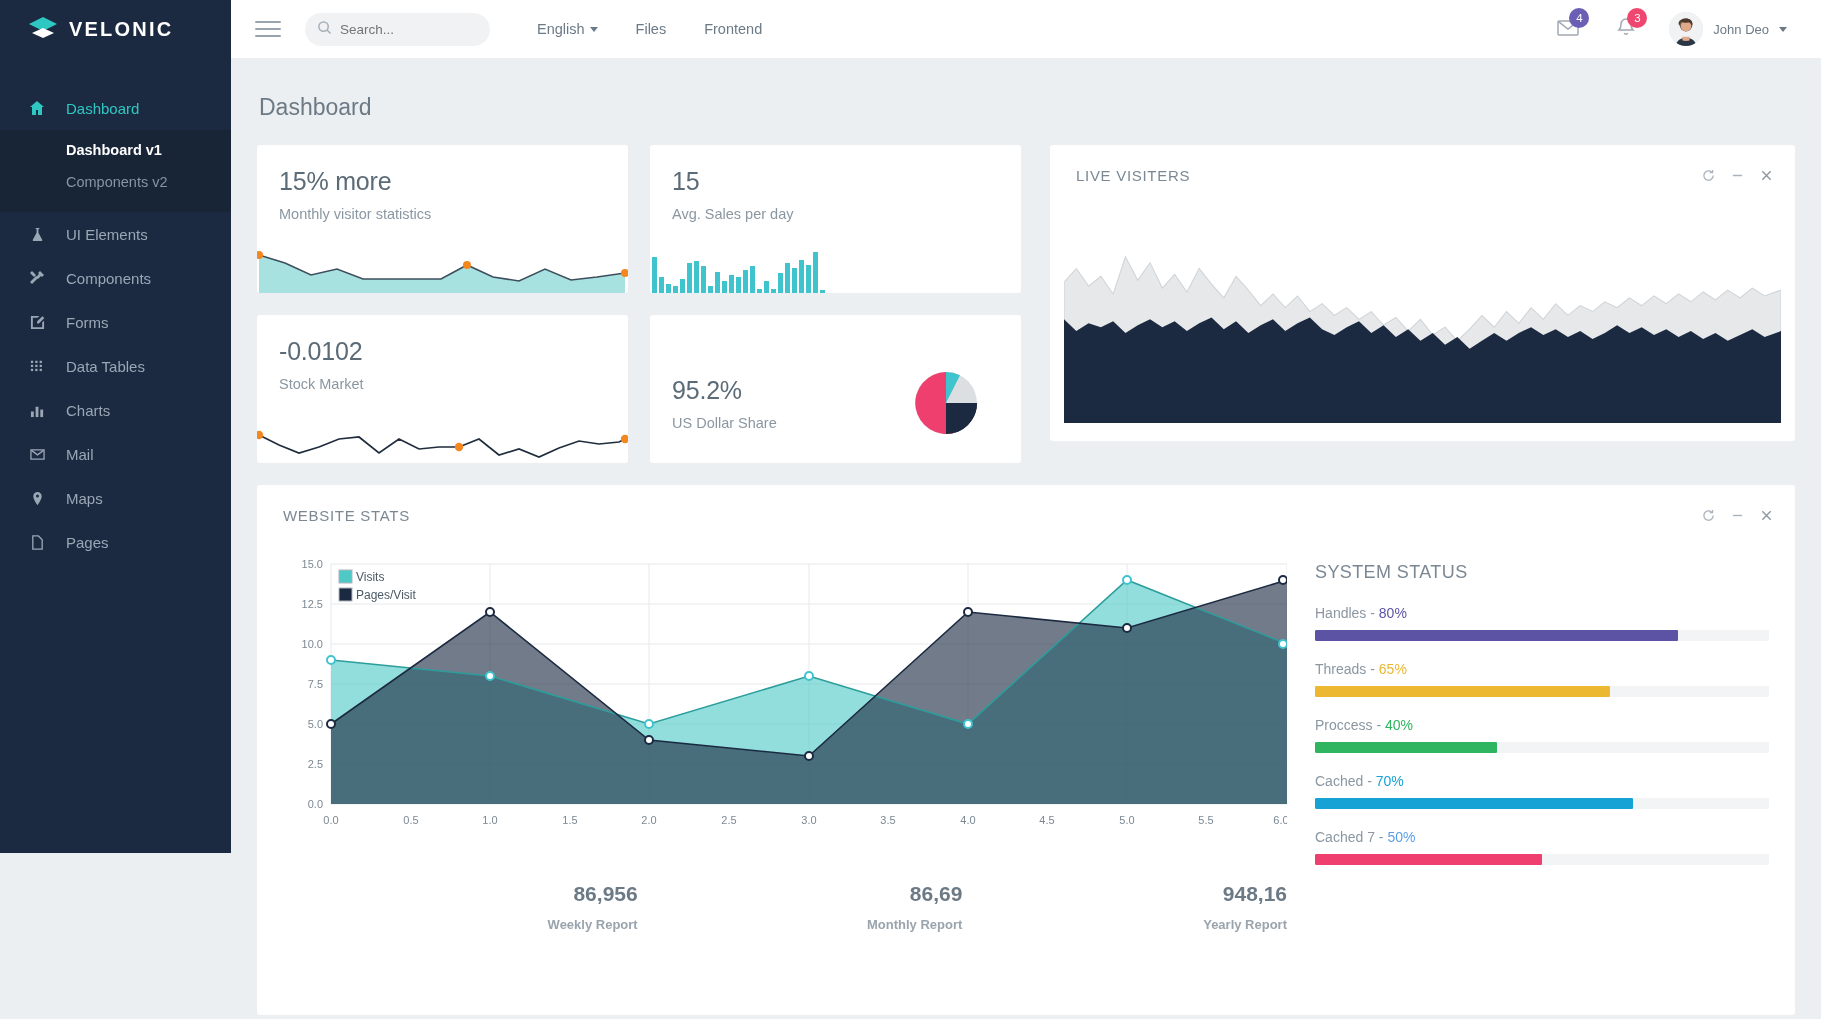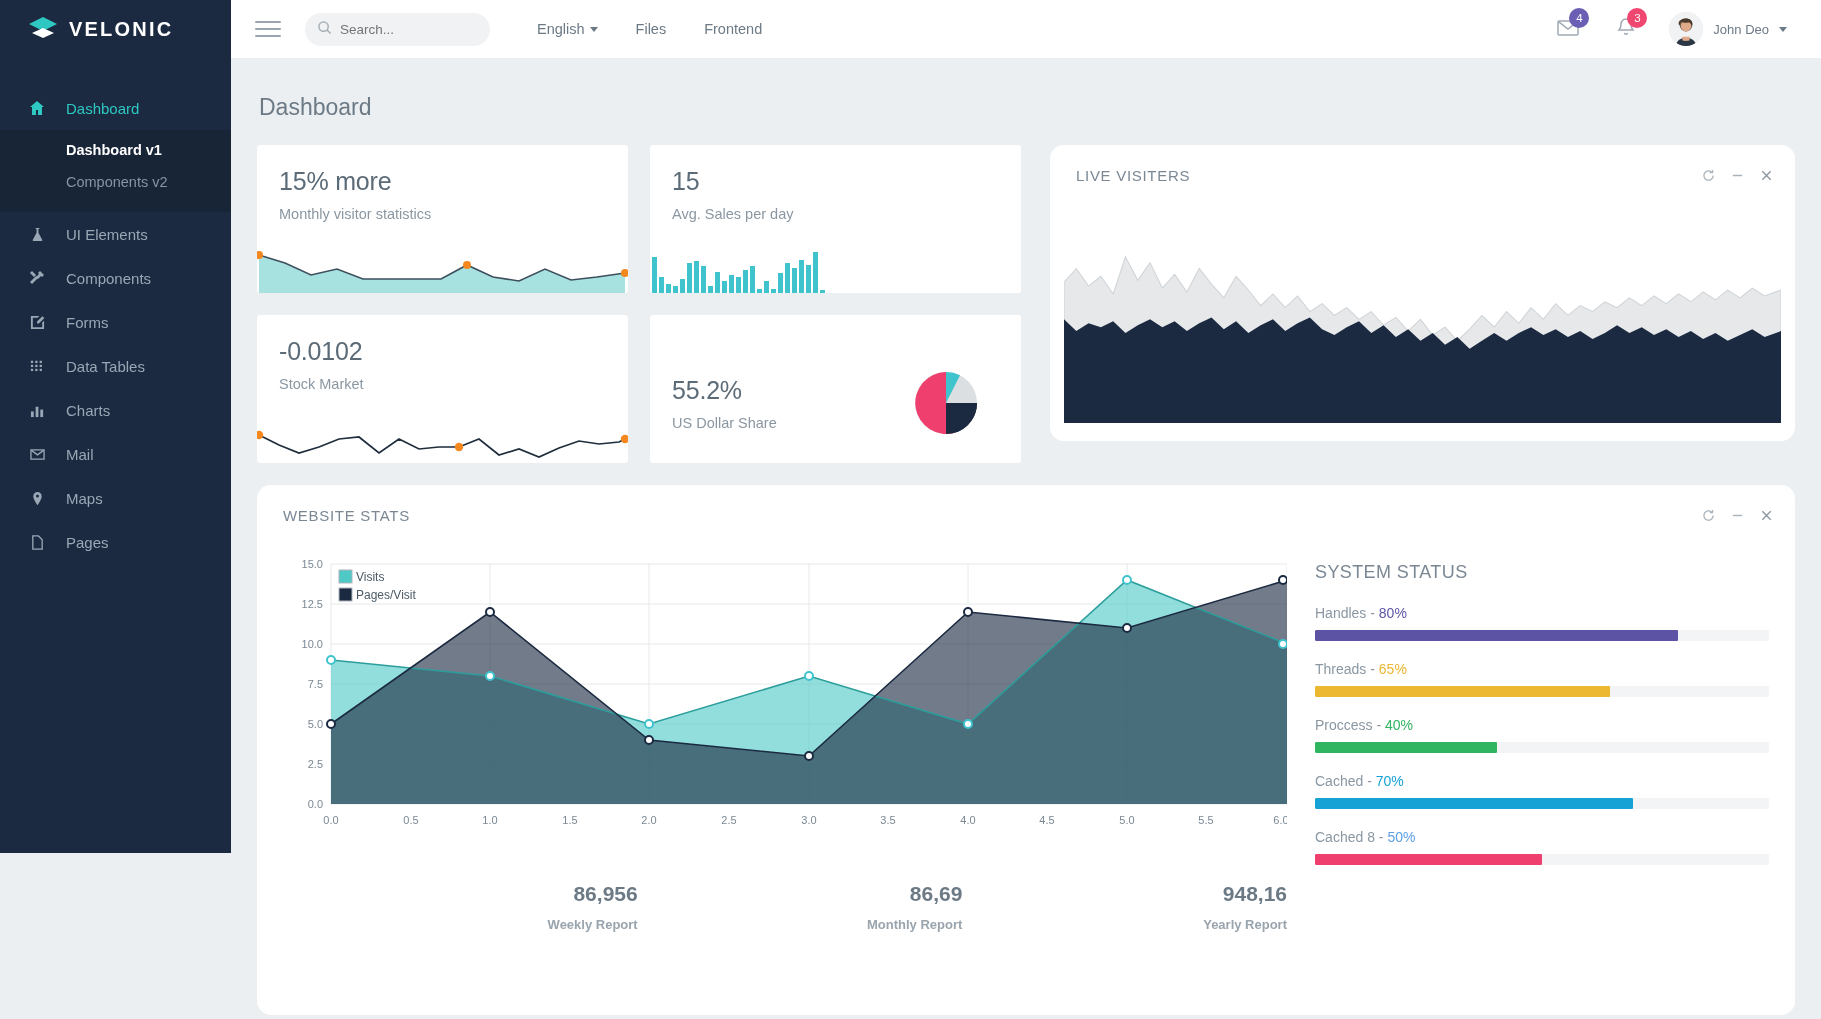--- a/index.html
+++ b/index.html
@@ -79,21 +79,21 @@
   .card-body { padding:22px 22px 0 22px; }
   .card-val { font-size:25px; color:#5b6b77; font-weight:400; letter-spacing:-.2px; }
   .card-lbl { font-size:14.5px; color:#8a97a2; margin-top:10px; }
   .spark { position:absolute; left:0; right:0; bottom:0; height:46px; }
   .spark svg { display:block; width:100%; height:100%; }
 
   .pie-card { display:flex; align-items:center; justify-content:space-between; padding:28px 44px 0 22px; height:148px;}
   .pie-wrap { width:62px;height:62px; }
 
   
-  .panel { background:#fff; border-radius:14px; }
+  .panel { background:#fff; border-radius:3px; }
   .panel-head {
     display:flex; align-items:center; justify-content:space-between;
     padding:22px 22px 0 26px;
   }
   .panel-title { font-size:15px; letter-spacing:.7px; color:#7b8894; }
   .panel-tools { display:flex; align-items:center; gap:16px; }
   .tool { cursor:pointer; color:#aab3bb; display:flex; align-items:center; }
   .live-panel { flex:1; height:296px; position:relative; overflow:hidden; }
   .live-chart { position:absolute; left:14px; right:14px; bottom:18px; height:176px; }
   .live-chart svg { display:block; width:100%; height:100%; }
@@ -382,21 +382,21 @@
                   <polyline fill="none" stroke="#1f2d3d" stroke-width="1.7" points="2,18 22,28 42,36 62,30 82,22 102,20 122,36 142,22 162,32 182,30 202,30 222,22 242,38 262,32 282,40 302,31 322,24 342,27 362,25 368,22"></polyline>
                   <circle cx="2" cy="18" r="4.2" fill="#f5871f"></circle>
                   <circle cx="202" cy="30" r="4.2" fill="#f5871f"></circle>
                   <circle cx="368" cy="22" r="4.2" fill="#f5871f"></circle>
                 </svg>
               </div>
             </div>
 
             <div class="card card-sm pie-card">
               <div>
-                <div class="card-val">55.2%</div>
+                <div class="card-val">95.2%</div>
                 <div class="card-lbl">US Dollar Share</div>
               </div>
               <div class="pie-wrap">
                 <svg viewBox="0 0 62 62" width="62" height="62">
                   <circle cx="31" cy="31" r="31" fill="#dcdfe2"></circle>
                   <path d="M31 31 L31 0 A31 31 0 0 1 45 3.3 Z" fill="#3fc3cc"></path>
                   <path d="M31 31 L62 31 A31 31 0 0 1 40.5 60.6 Z" fill="#1b2a41"></path>
                   <path d="M31 31 L40.5 60.6 A31 31 0 1 1 31 0 Z" fill="#ef3f6e"></path>
                   <path d="M31 31 L31 62 A31 31 0 0 0 62 31 Z" fill="#1b2a41"></path>
                 </svg>
@@ -602,21 +602,21 @@
                 <span> - </span>
                 <span class="prog-pct" style="color:#17a2d6">70%</span>
               </div>
               <div class="prog-track">
                 <div class="prog-fill" style="width:70%;background:#17a2d6"></div>
               </div>
             </div>
 
             <div>
               <div class="prog-lbl">
-                <span>Cached 8</span>
+                <span>Cached 7</span>
                 <span> - </span>
                 <span class="prog-pct" style="color:#5c9ee6">50%</span>
               </div>
               <div class="prog-track">
                 <div class="prog-fill" style="width:50%;background:#ef3f6e"></div>
               </div>
             </div>
           </div>
 
         </div>

